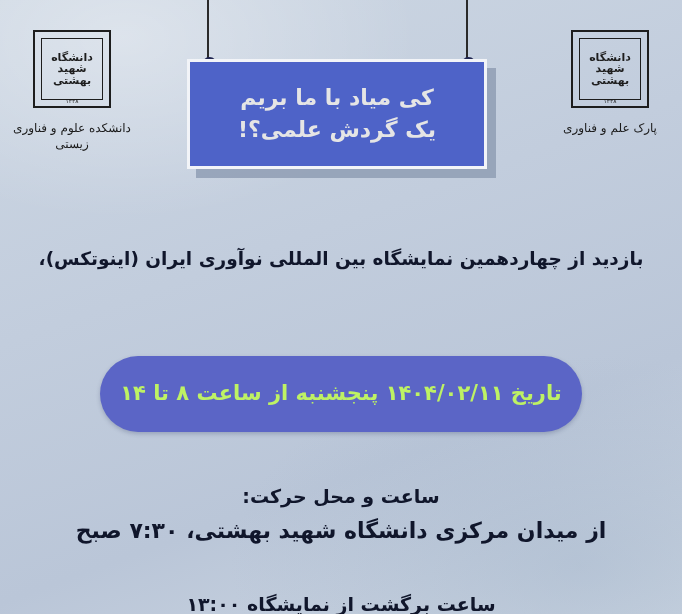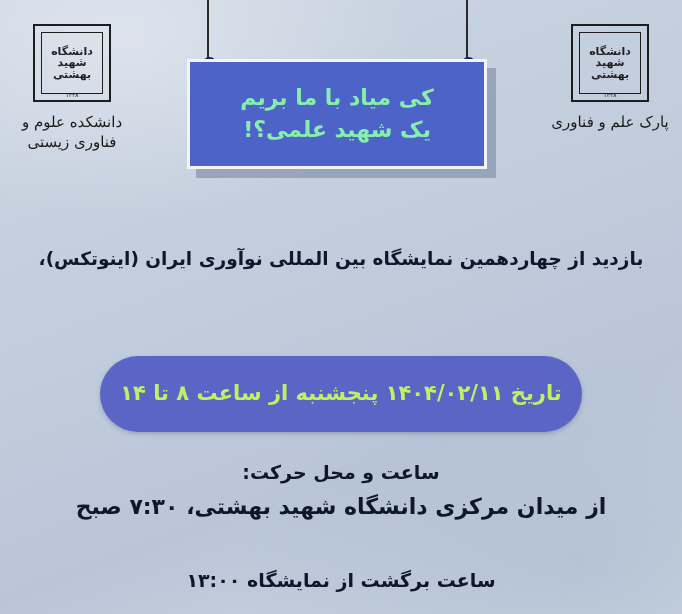--- a/index.html
+++ b/index.html
@@ -30,21 +30,21 @@
     width: 120px;
     text-align: center;
     color: #1b1b1b;
   }
   .logo-left  { left: 12px;  }
   .logo-right { right: 12px; }
 
   .logo-mark {
     width: 74px;
     height: 74px;
-    margin: 6px auto;
+    margin: 12px auto;
     border: 2px solid #1d1d1d;
     position: relative;
     display: block;
   }
   .logo-mark::before {
     content: "";
     position: absolute;
     left: 6px; right: 6px; top: 6px; bottom: 6px;
     border: 1px solid #1d1d1d;
   }
@@ -66,21 +66,21 @@
     position: absolute;
     bottom: 2px;
     left: 0; right: 0;
     text-align: center;
     font-size: 6px;
     letter-spacing: 1px;
     color: #1d1d1d;
   }
   .logo-caption {
     margin-top: 10px;
-    font-size: 15px;
+    font-size: 12px;
     line-height: 1.35;
     color: #1a1a1a;
     font-family: "DejaVu Serif", "Liberation Serif", serif;
   }
 
   
   .strings {
     position: absolute;
     top: 0;
     left: 0;
@@ -124,21 +124,21 @@
     top: 59px;
     width: 300px;
     height: 110px;
     background: #4e63c8;
     border: 3px solid #f2f4f8;
     box-sizing: border-box;
     display: flex;
     flex-direction: column;
     align-items: center;
     justify-content: center;
-    color: #86efac;
+    color: #e5e5e5;
   }
   .sign .line {
     font-size: 22px;
     font-weight: bold;
     line-height: 1.45;
     text-align: center;
     white-space: nowrap;
   }
 
   
@@ -181,20 +181,21 @@
     top: 456px;
     left: 22px;
     right: 22px;
     text-align: center;
     color: #10162b;
   }
   .details .heading {
     font-size: 19px;
     font-weight: bold;
     line-height: 1.7;
+    margin-top: 24px;
   }
   .details .sub {
     font-size: 22px;
     font-weight: bold;
     line-height: 1.7;
   }
   .details .return {
     margin-top: 38px;
     font-size: 19px;
     font-weight: bold;
@@ -234,21 +235,21 @@
         <span>بهشتی</span>
       </div>
       <div class="year">۱۳۳۸</div>
     </div>
     <div class="logo-caption">پارک علم و فناوری</div>
   </div>
 
   <div class="sign-shadow"></div>
   <div class="sign">
     <div class="line">کی میاد با ما بریم</div>
-    <div class="line">یک شهید علمی؟!</div>
+    <div class="line">یک گردش علمی؟!</div>
   </div>
 
   <div class="intro">
     <div>بازدید از چهاردهمین نمایشگاه بین المللی  نوآوری ایران (اینوتکس)،</div>
   </div>
 
   <div class="date-pill">
     <div class="txt">تاریخ ۱۴۰۴/۰۲/۱۱ پنجشنبه از ساعت ۸ تا ۱۴</div>
   </div>
 

